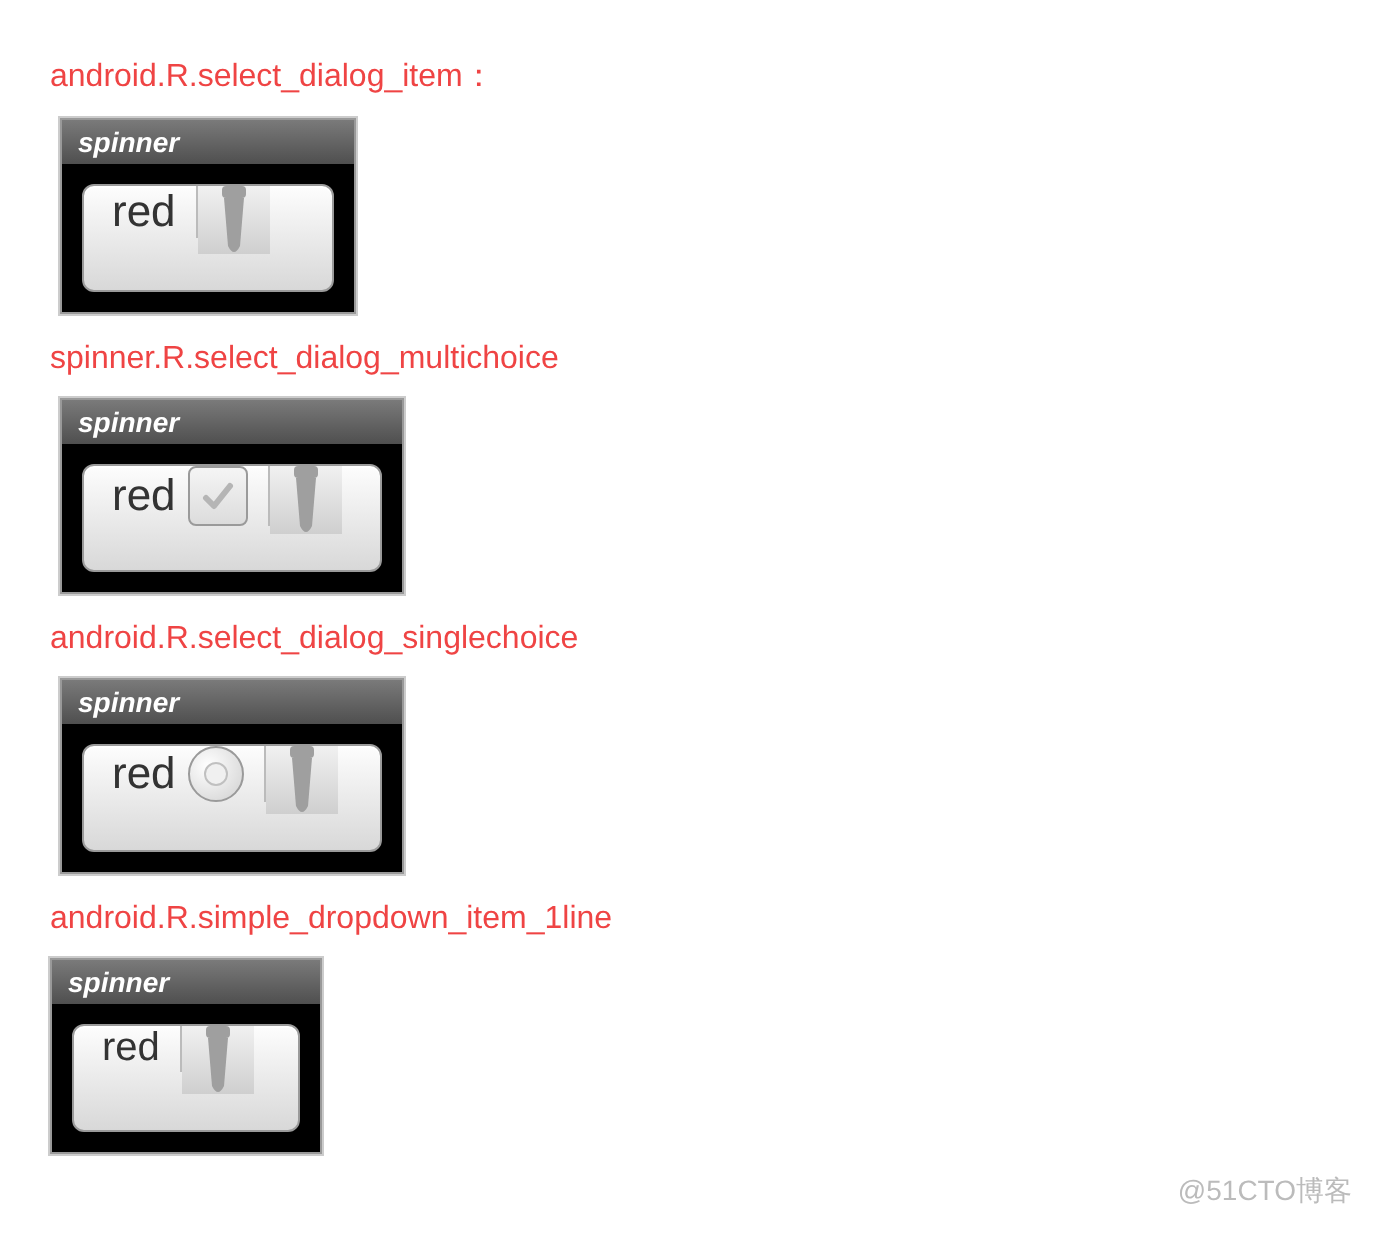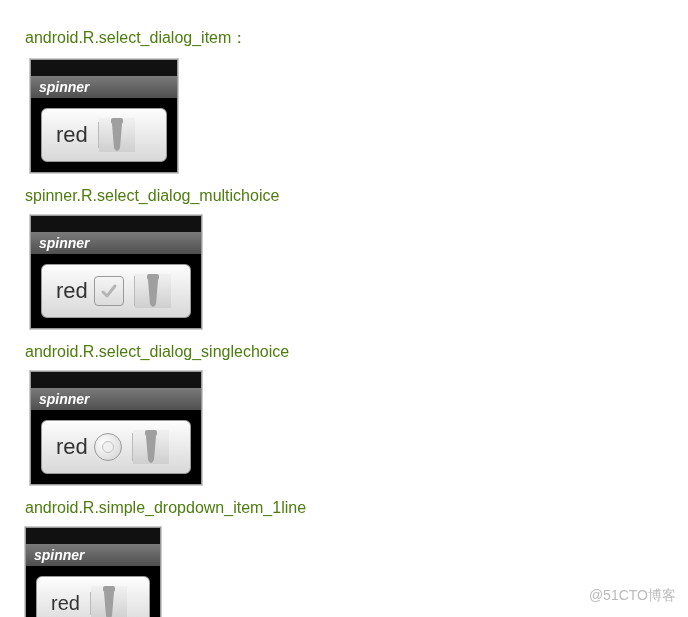--- a/index.html
+++ b/index.html
@@ -7,49 +7,48 @@
     padding: 20px 0 20px 25px;
     font-family: "Segoe UI", Arial, sans-serif;
     background: #ffffff;
     width: 688px;
     box-sizing: border-box;
     color: #555;
     font-size: 16px;
   }
   .caption {
     margin: 8px 0 10px 0;
-    color: #4d7c0f;
+    color: #ef4444;
   }
   .example {
     margin: 0 0 14px 5px;
   }
   .spinner-window {
     display: inline-block;
     background: #111;
     padding: 0;
     border: 1px solid #999;
     box-shadow: 0 0 0 1px #ccc;
   }
   .spinner-title {
     background: linear-gradient(#7a7a7a, #4f4f4f);
     color: #fff;
     font-weight: bold;
     font-size: 14px;
     padding: 3px 8px 3px 8px;
     font-style: italic;
     font-family: "Segoe UI", Arial, sans-serif;
-    margin-top: 16px;
   }
   .spinner-body {
     background: #000;
     padding: 10px;
   }
   .spinner-control {
     display: inline-flex;
-    align-items: center;
+    align-items: flex-start;
     background: linear-gradient(#fdfdfd, #d8d8d8);
     border: 1px solid #9a9a9a;
     border-radius: 6px;
     box-shadow: inset 0 1px 0 #fff, 0 1px 1px rgba(0,0,0,0.4);
     height: 52px;
     overflow: hidden;
   }
   .spinner-value-wrap {
     display: flex;
     align-items: center;

